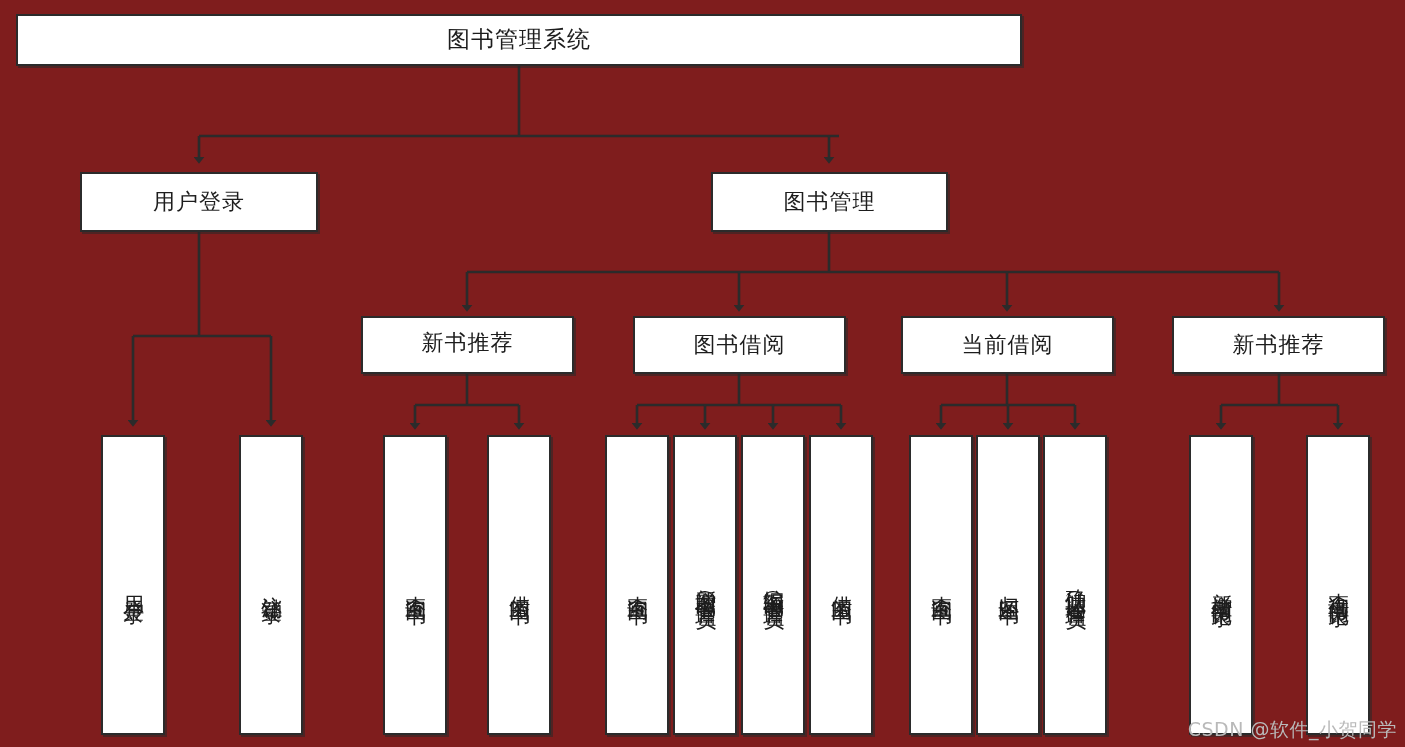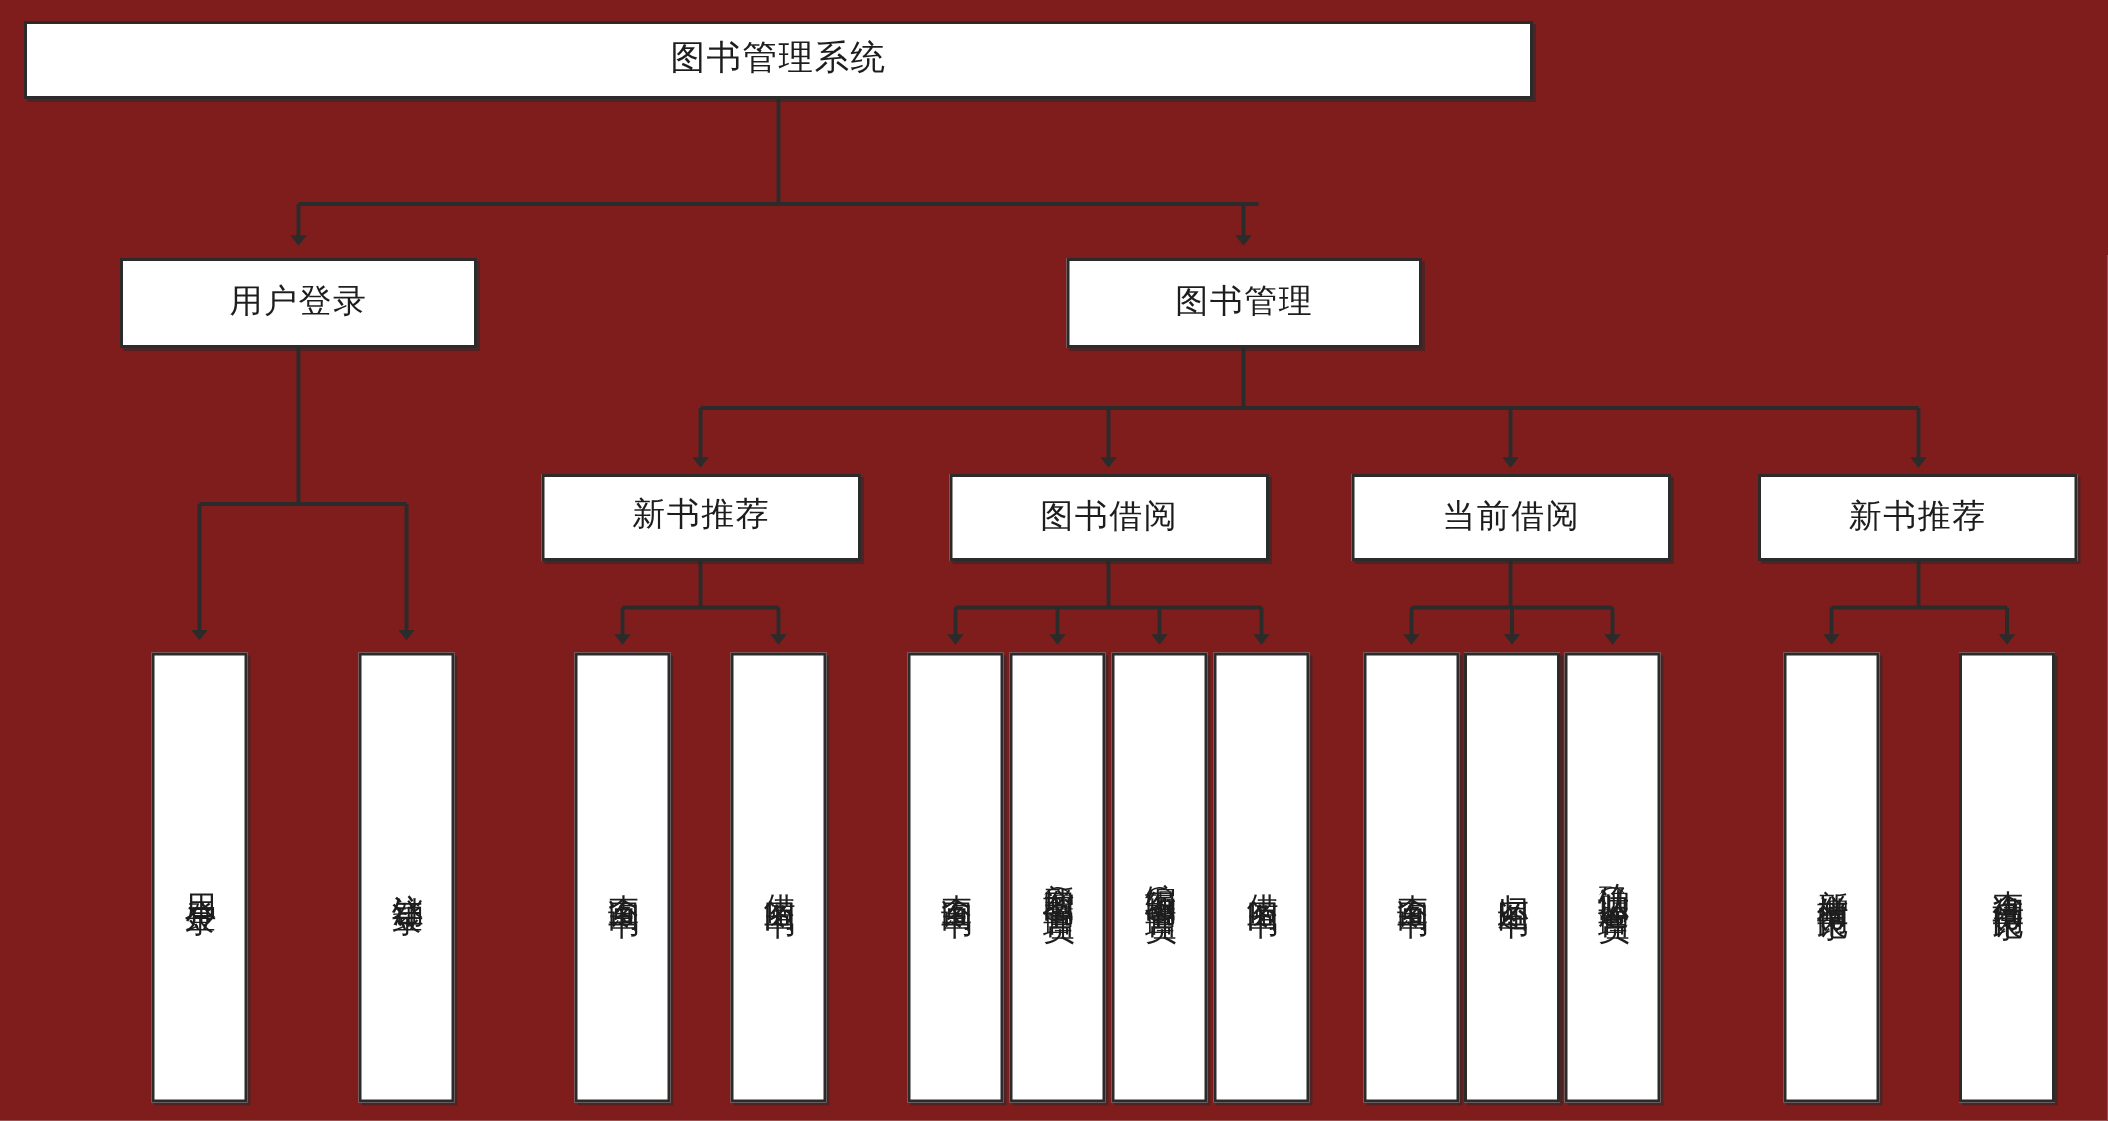--- a/index.html
+++ b/index.html
@@ -188,14 +188,15 @@
     <span class="node-label">确认归还（管理员）</span>
   </div>
 
   <div class="node vert" style="left:1189px; top:435px; width:64px; height:300px;">
     <span class="node-label">新增借阅记录</span>
   </div>
   <div class="node vert" style="left:1306px; top:435px; width:64px; height:300px;">
     <span class="node-label">查询借阅记录</span>
   </div>
 
+  <div class="watermark">CSDN @软件_小贺同学</div>
 
 </div>
 
 </body></html>

